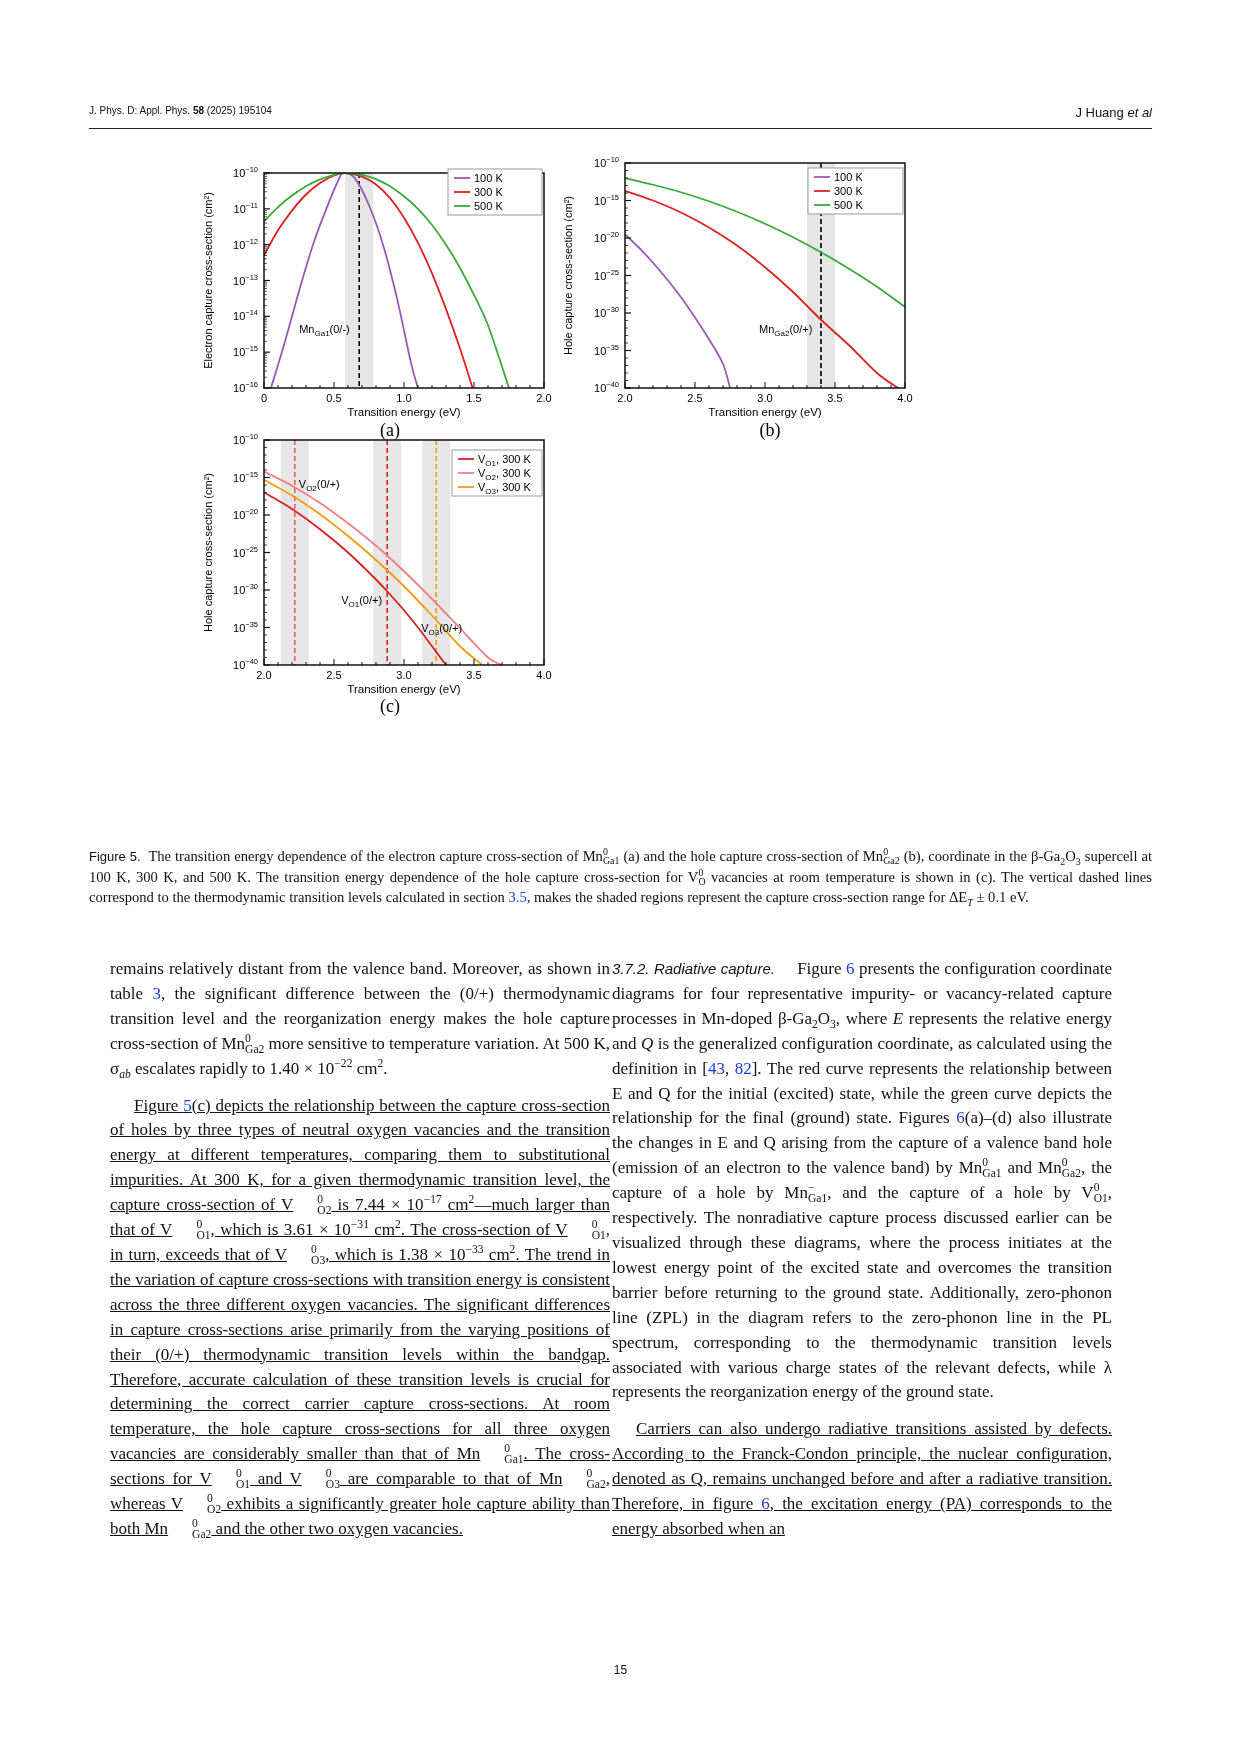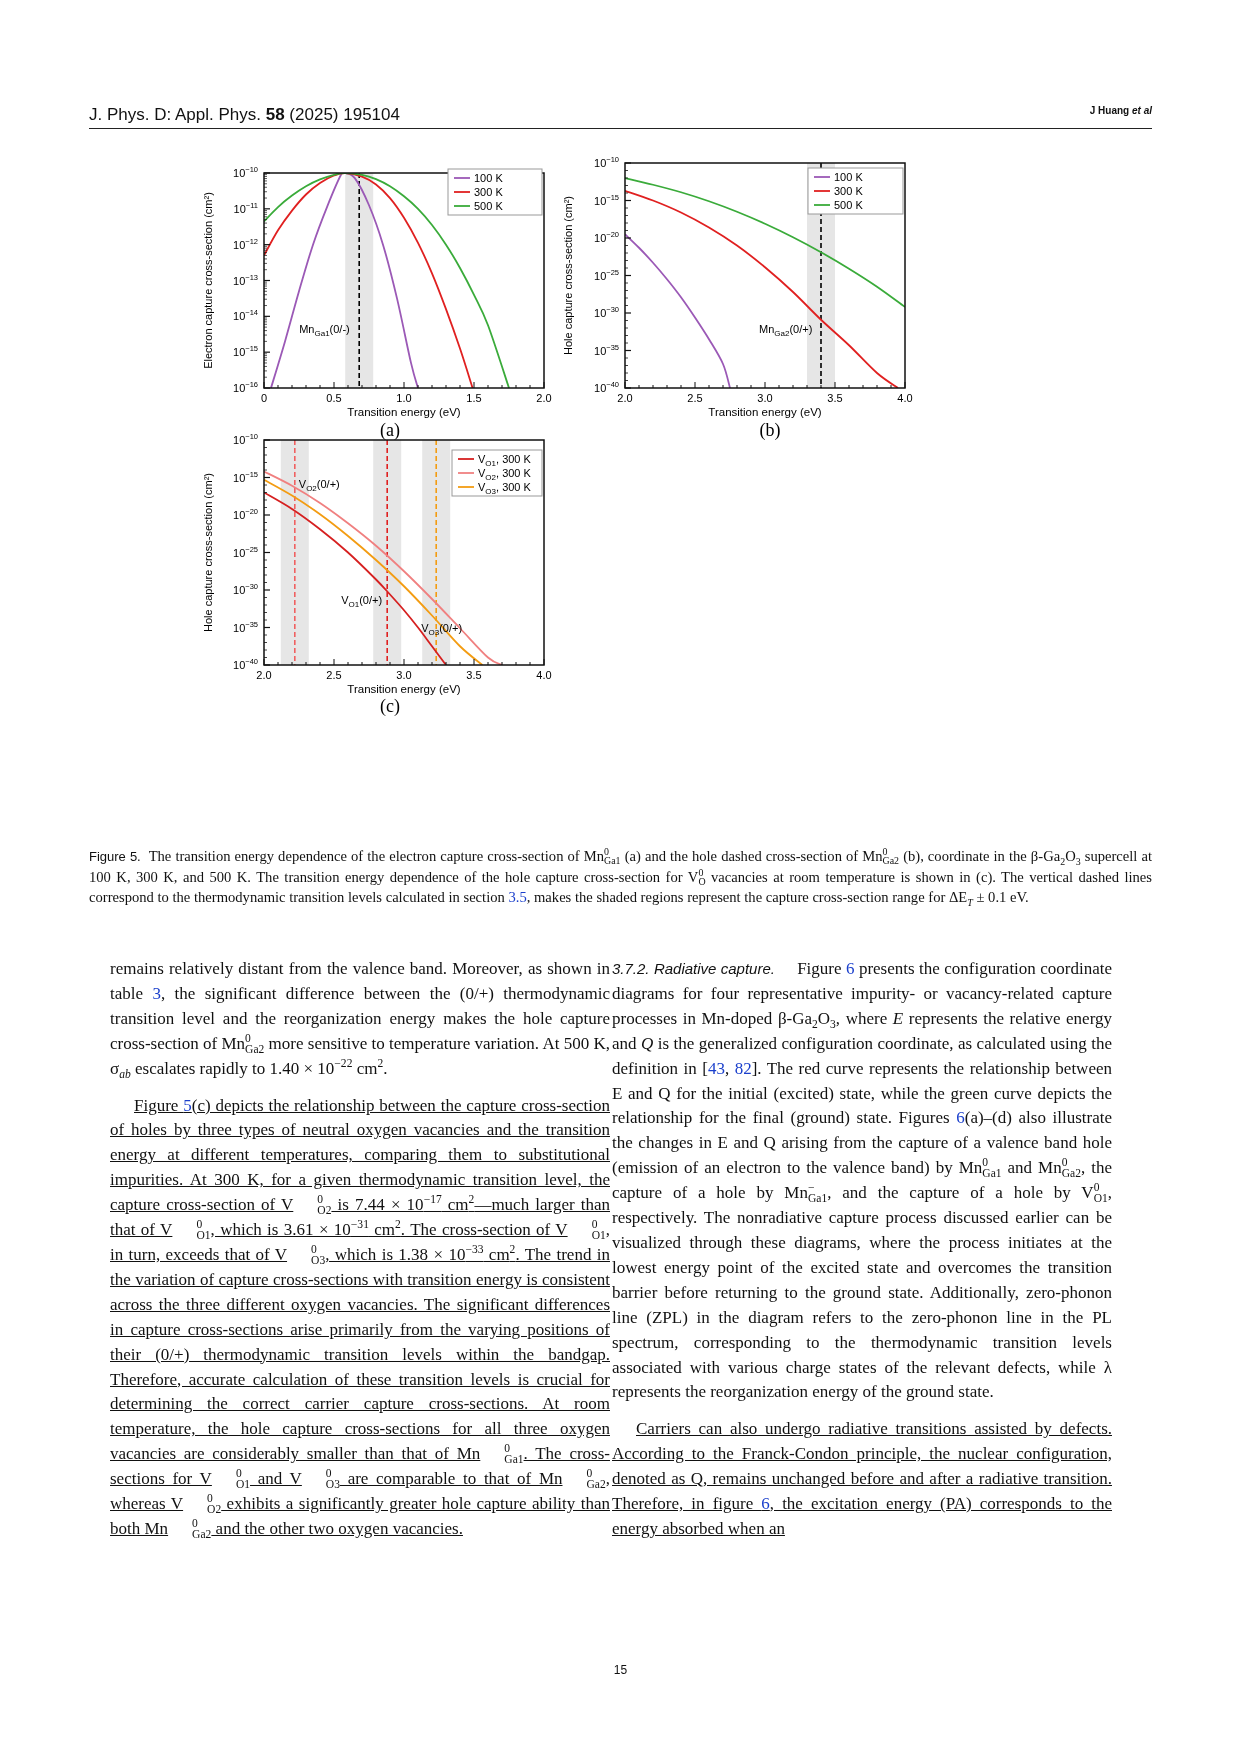--- a/index.html
+++ b/index.html
@@ -1,20 +1,20 @@
 <!DOCTYPE html>
 <html><head>
 <meta charset="utf-8">
 <style>
   html, body { margin: 0; padding: 0; background: #fff; }
   body { width: 1241px; height: 1754px; position: relative; overflow: hidden; color: #111; }
   .sans { font-family: "Liberation Sans", "DejaVu Sans", sans-serif; }
   .serif { font-family: "Liberation Serif", "DejaVu Serif", serif; }
-  #header-left { position: absolute; left: 89px; top: 105px; font-size: 17px; }
-  #header-right { position: absolute; right: 89px; top: 105px; font-size: 10px; font-weight: bold; }
+  #header-left { position: absolute; left: 89px; top: 105px; font-size: 10px; }
+  #header-right { position: absolute; right: 89px; top: 105px; font-size: 13px; }
   #header-rule { position: absolute; left: 89px; right: 89px; top: 128px; height: 1px; background: #222; }
   #figure-svg { position: absolute; left: 0; top: 150px; }
   #caption { position: absolute; left: 89px; width: 1063px; top: 846px; font-size: 14.6px; line-height: 20px; text-align: justify; }
   #caption .fig-label { font-family: "Liberation Sans", sans-serif; font-size: 13px; }
   .col { position: absolute; top: 945px; width: 524px; font-size: 17px; line-height: 24.9px; text-align: justify; }
   #col-left { left: 98px; }
   #col-right { left: 600px; }
   .col p { margin: 12px; }
   .col p.indent { text-indent: 24px; text-decoration: underline; }
   .link { color: #1a3fcc; }
@@ -325,21 +325,21 @@
       <text x="421.2" y="632" font-size="11">V<tspan dy="3" font-size="8">O3</tspan><tspan dy="-3">(0/+)</tspan></text>
     </g>
   <text x="390" y="436" text-anchor="middle" font-size="18" style="font-family:'Liberation Serif',serif">(a)</text>
   <text x="770" y="436" text-anchor="middle" font-size="18" style="font-family:'Liberation Serif',serif">(b)</text>
   <text x="390" y="712" text-anchor="middle" font-size="18" style="font-family:'Liberation Serif',serif">(c)</text>
 </svg>
 
 <div id="caption" class="serif">
   <span class="fig-label">Figure 5.</span>&nbsp;
   <span>The transition energy dependence of the electron capture cross-section of Mn</span><span class="ss"><span>0</span><span>Ga1</span></span>
-  <span>(a) and the hole dashed cross-section of Mn</span><span class="ss"><span>0</span><span>Ga2</span></span>
+  <span>(a) and the hole capture cross-section of Mn</span><span class="ss"><span>0</span><span>Ga2</span></span>
   <span>(b), coordinate in the β-Ga</span><sub>2</sub>O<sub>3</sub>
   <span>supercell at 100 K, 300 K, and 500 K. The transition energy dependence of the hole capture cross-section for V</span><span class="ss"><span>0</span><span>O</span></span>
   <span>vacancies at room temperature is shown in (c). The vertical dashed lines correspond to the thermodynamic transition levels calculated in section</span>
   <span class="link">3.5</span><span>, makes the shaded regions represent the capture cross-section range for ΔE</span><sub class="ital">T</sub>
   <span>± 0.1 eV.</span>
 </div>
 
 <div id="col-left" class="col serif">
   <p><span>remains relatively distant from the valence band. Moreover, as shown in table </span><span class="link">3</span><span>, the significant difference between the (0/+) thermodynamic transition level and the reorganization energy makes the hole capture cross-section of Mn</span><span class="ss"><span>0</span><span>Ga2</span></span><span> more sensitive to temperature variation. At 500 K, σ</span><sub class="ital">ab</sub><span> escalates rapidly to 1.40 × 10</span><sup>−22</sup><span> cm</span><sup>2</sup><span>.</span></p>
   <p class="indent"><span>Figure </span><span class="link">5</span><span>(c) depicts the relationship between the capture cross-section of holes by three types of neutral oxygen vacancies and the transition energy at different temperatures, comparing them to substitutional impurities. At 300 K, for a given thermodynamic transition level, the capture cross-section of V</span><span class="ss"><span>0</span><span>O2</span></span><span> is 7.44 × 10</span><sup>−17</sup><span> cm</span><sup>2</sup><span>—much larger than that of V</span><span class="ss"><span>0</span><span>O1</span></span><span>, which is 3.61 × 10</span><sup>−31</sup><span> cm</span><sup>2</sup><span>. The cross-section of V</span><span class="ss"><span>0</span><span>O1</span></span><span>, in turn, exceeds that of V</span><span class="ss"><span>0</span><span>O3</span></span><span>, which is 1.38 × 10</span><sup>−33</sup><span> cm</span><sup>2</sup><span>. The trend in the variation of capture cross-sections with transition energy is consistent across the three different oxygen vacancies. The significant differences in capture cross-sections arise primarily from the varying positions of their (0/+) thermodynamic transition levels within the bandgap. Therefore, accurate calculation of these transition levels is crucial for determining the correct carrier capture cross-sections. At room temperature, the hole capture cross-sections for all three oxygen vacancies are considerably smaller than that of Mn</span><span class="ss"><span>0</span><span>Ga1</span></span><span>. The cross-sections for V</span><span class="ss"><span>0</span><span>O1</span></span><span> and V</span><span class="ss"><span>0</span><span>O3</span></span><span> are comparable to that of Mn</span><span class="ss"><span>0</span><span>Ga2</span></span><span>, whereas V</span><span class="ss"><span>0</span><span>O2</span></span><span> exhibits a significantly greater hole capture ability than both Mn</span><span class="ss"><span>0</span><span>Ga2</span></span><span> and the other two oxygen vacancies.</span></p>

